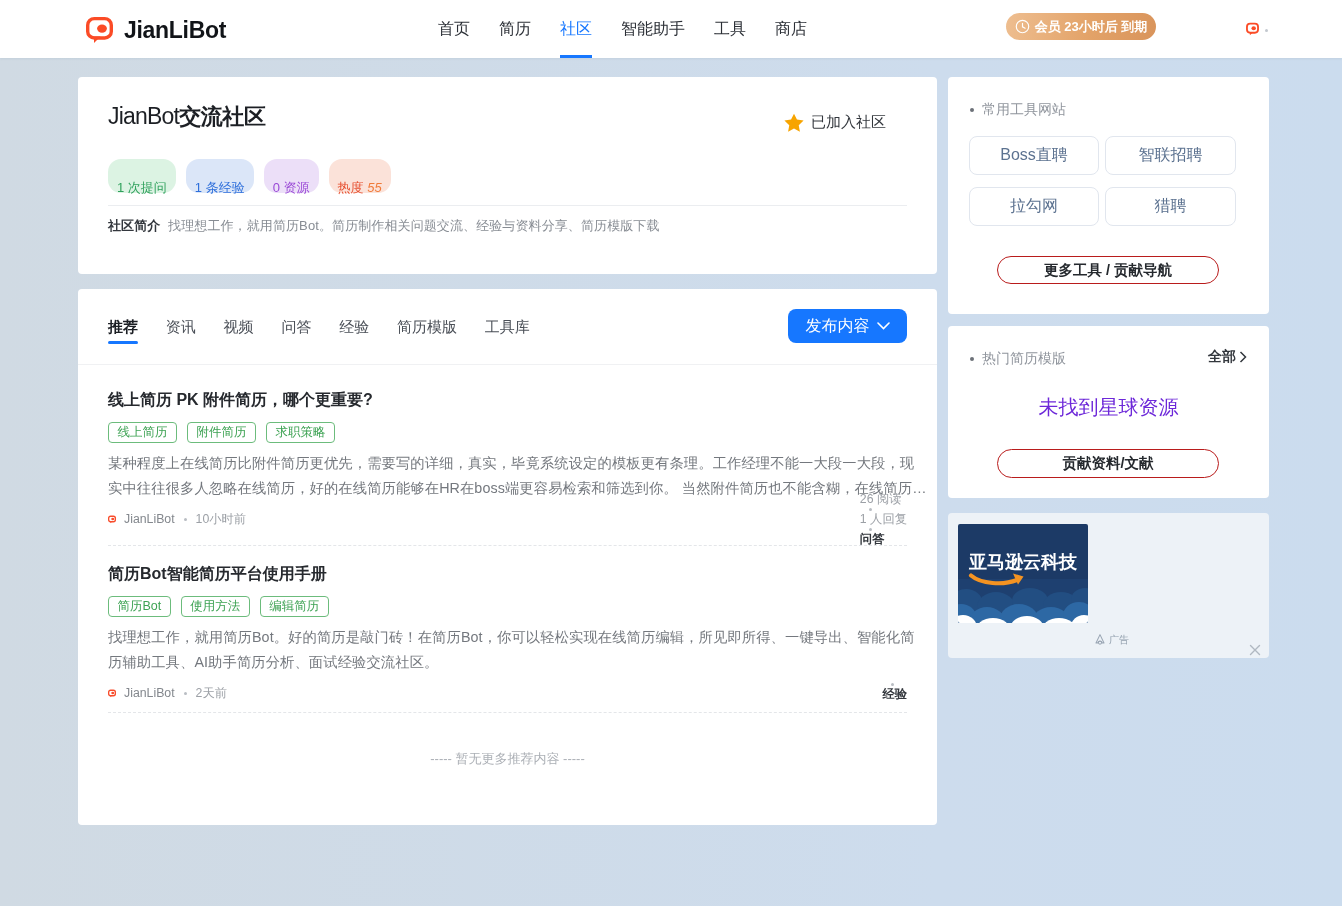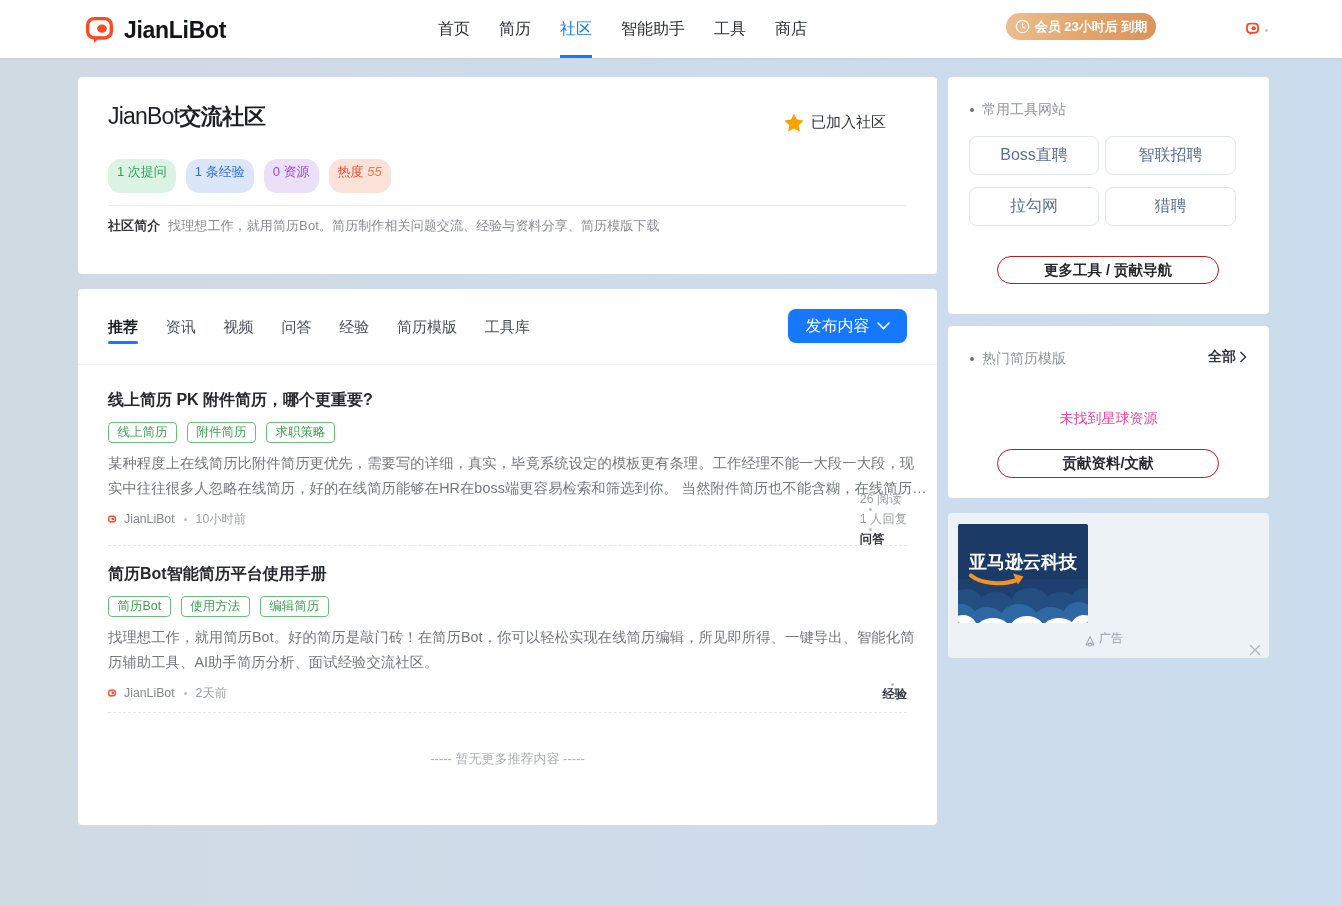--- a/index.html
+++ b/index.html
@@ -22,21 +22,21 @@
   .hdr-dot { position:absolute; left:1265px; top:29px; width:3px; height:3px; background:#c3c8cf; border-radius:50%; }
 
   .card { position:absolute; background:#fff; border-radius:4px; }
 
   
   #c1 { left:78px; top:77px; width:859px; height:197px; }
   #c1 h1 { position:absolute; left:30px; top:26px; font-size:23px; color:#1c1f24; font-weight:normal; line-height:26px; letter-spacing:-0.8px; }
   #c1 h1 span { font-size:22px; font-weight:bold; letter-spacing:-0.4px; }
   .joined { position:absolute; right:51px; top:36px; display:flex; align-items:center; gap:7px; font-size:15px; color:#33373d; }
   .tags { position:absolute; left:30px; top:82px; display:flex; gap:10px; }
-  .tag { height:34px; line-height:25px; border-radius:13px; padding:0 9px; font-size:13px; }
+  .tag { height:34px; line-height:25px; border-radius:13px; padding:16px 9px; font-size:13px; }
   .tag.green { background:#dcf3e3; color:#2fA15c; }
   .tag.blue { background:#dbe6f8; color:#2e6fdb; }
   .tag.purple { background:#ecdff8; color:#9a49d6; }
   .tag.red { background:#fbe2d9; color:#e64f2f; }
   .tag.red span { color:#f07a39;font-style:italic; }
   #c1 .divider { position:absolute; left:30px; right:30px; top:128px; height:1px; background:#ebedf0; }
   #c1 .intro { position:absolute; left:30px; top:140px; font-size:13px; letter-spacing:0.1px; color:#878c93; }
   #c1 .intro b { color:#33373d; margin-right:4px; }
 
   
@@ -65,28 +65,28 @@
   #s1 { left:948px; top:77px; width:321px; height:237px; }
   .sechead { position:absolute; left:22px; top:24px; display:flex; align-items:center; font-size:14px; color:#90959d; }
   .sechead .bullet { width:4px; height:4px; background:#6c7178; border-radius:50%; margin-right:8px; }
   .toolgrid { position:absolute; left:21px; top:59px; width:279px; display:grid; grid-template-columns:130px 131px; gap:12px 6px; }
   .toolbtn { height:39px; border:1px solid #e1e6ee; border-radius:8px; display:flex; align-items:center; justify-content:center; font-size:16px; color:#5c7290; }
   .pillbtn { position:absolute; left:49px; width:222px; height:29px; border:1px solid #b91c1c; border-radius:15px; display:flex; align-items:center; justify-content:center; font-size:14.5px; font-weight:bold; color:#25292e; background:#fff; }
   #s1 .pillbtn { top:179px; height:28px; }
 
   #s2 { left:948px; top:326px; width:321px; height:172px; }
   #s2 .all { position:absolute; right:22px; top:22px; font-size:14px; color:#33373d; display:flex; align-items:center; gap:3px;font-weight:bold; }
-  #s2 .empty { position:absolute; left:0; right:0; top:68px; text-align:center; font-size:14px; color:#ec4899;margin-top:16px; }
+  #s2 .empty { position:absolute; left:0; right:0; top:68px; text-align:center; font-size:20px; color:#6d28d9; }
   #s2 .pillbtn { top:123px; }
 
   #ad { left:948px; top:513px; width:321px; height:145px; background:#edf2f7; border-radius:4px; }
   .adimg { position:absolute; left:10px; top:11px; width:130px; height:99px; border-radius:2px; overflow:hidden; }
   .adtext { position:absolute; left:150px; top:10px; font-size:14.3px; letter-spacing:0.35px; line-height:23.2px; color:#171b20; white-space:nowrap; }
   .adtext b { font-weight:bold; }
-  .adlabel { position:absolute; left:136px; top:120px; height:14px; display:flex; align-items:flex-end; gap:3px; font-size:12px; color:#93a0ae; }
+  .adlabel { position:absolute; left:146px; top:120px; height:14px; display:flex; align-items:flex-start; gap:3px; font-size:10px; color:#93a0ae; }
   .adclose { position:absolute; right:8px; bottom:4px; width:12px; height:12px; }
 </style>
 </head>
 <body>
 
 <div class="header">
   <div class="logo">
     <svg width="27" height="28" viewBox="0 0 27 28">
       <rect x="1.7" y="2.6" width="23.6" height="19.4" rx="6.6" fill="none" stroke="#fb4b26" stroke-width="3.4"></rect>
       <ellipse cx="16" cy="12.6" rx="4.9" ry="4.1" fill="#fb4b26"></ellipse>

